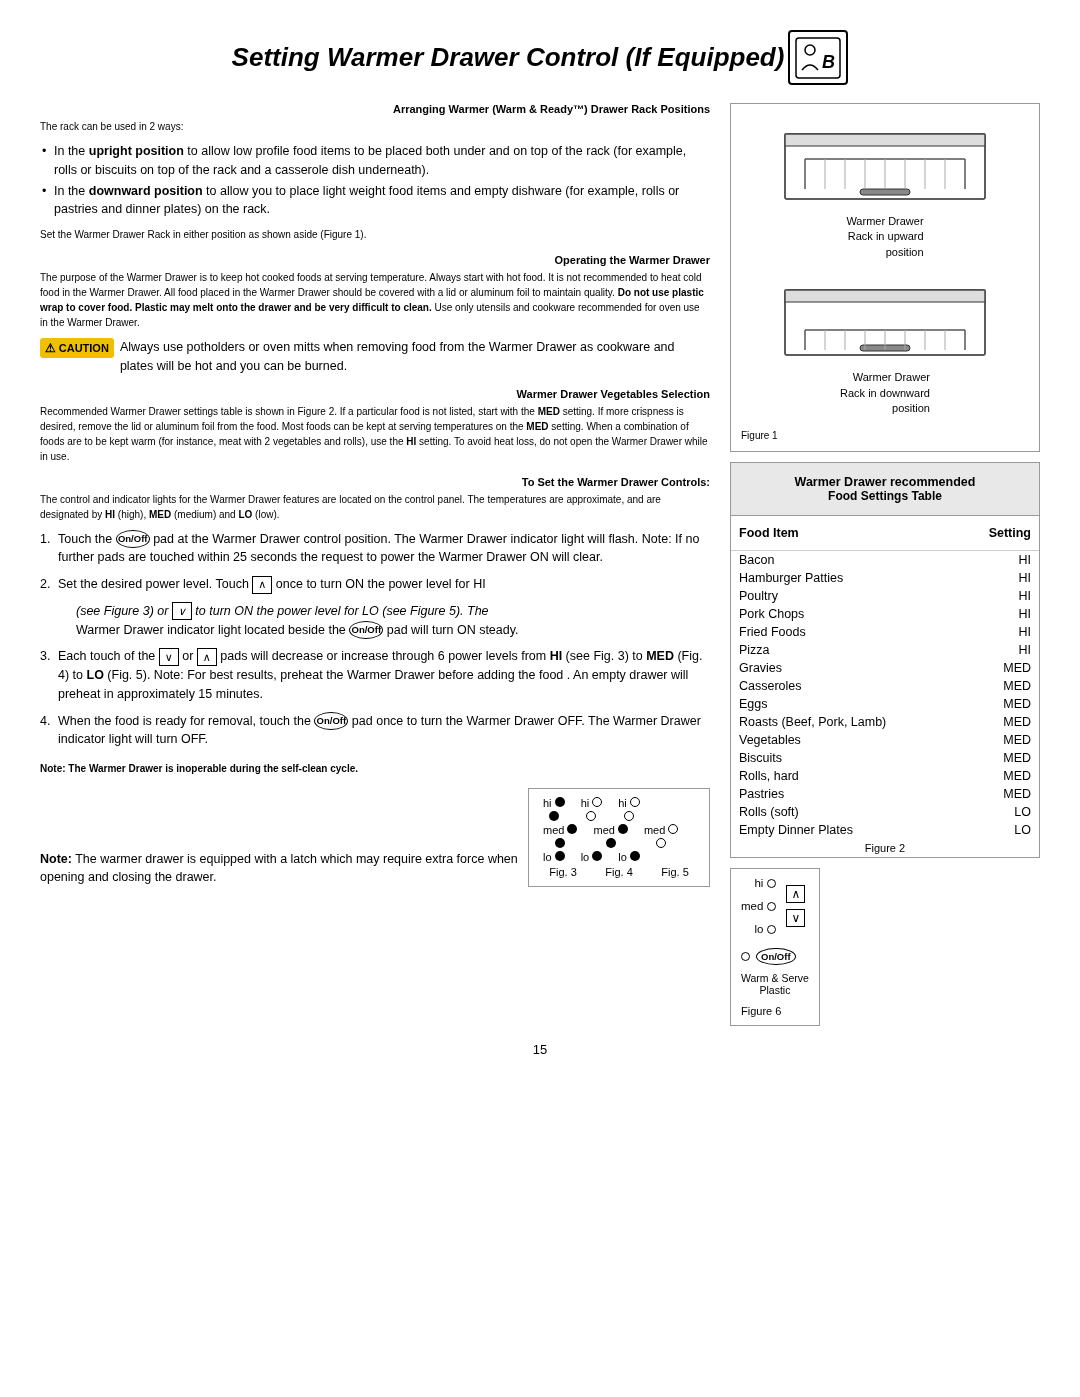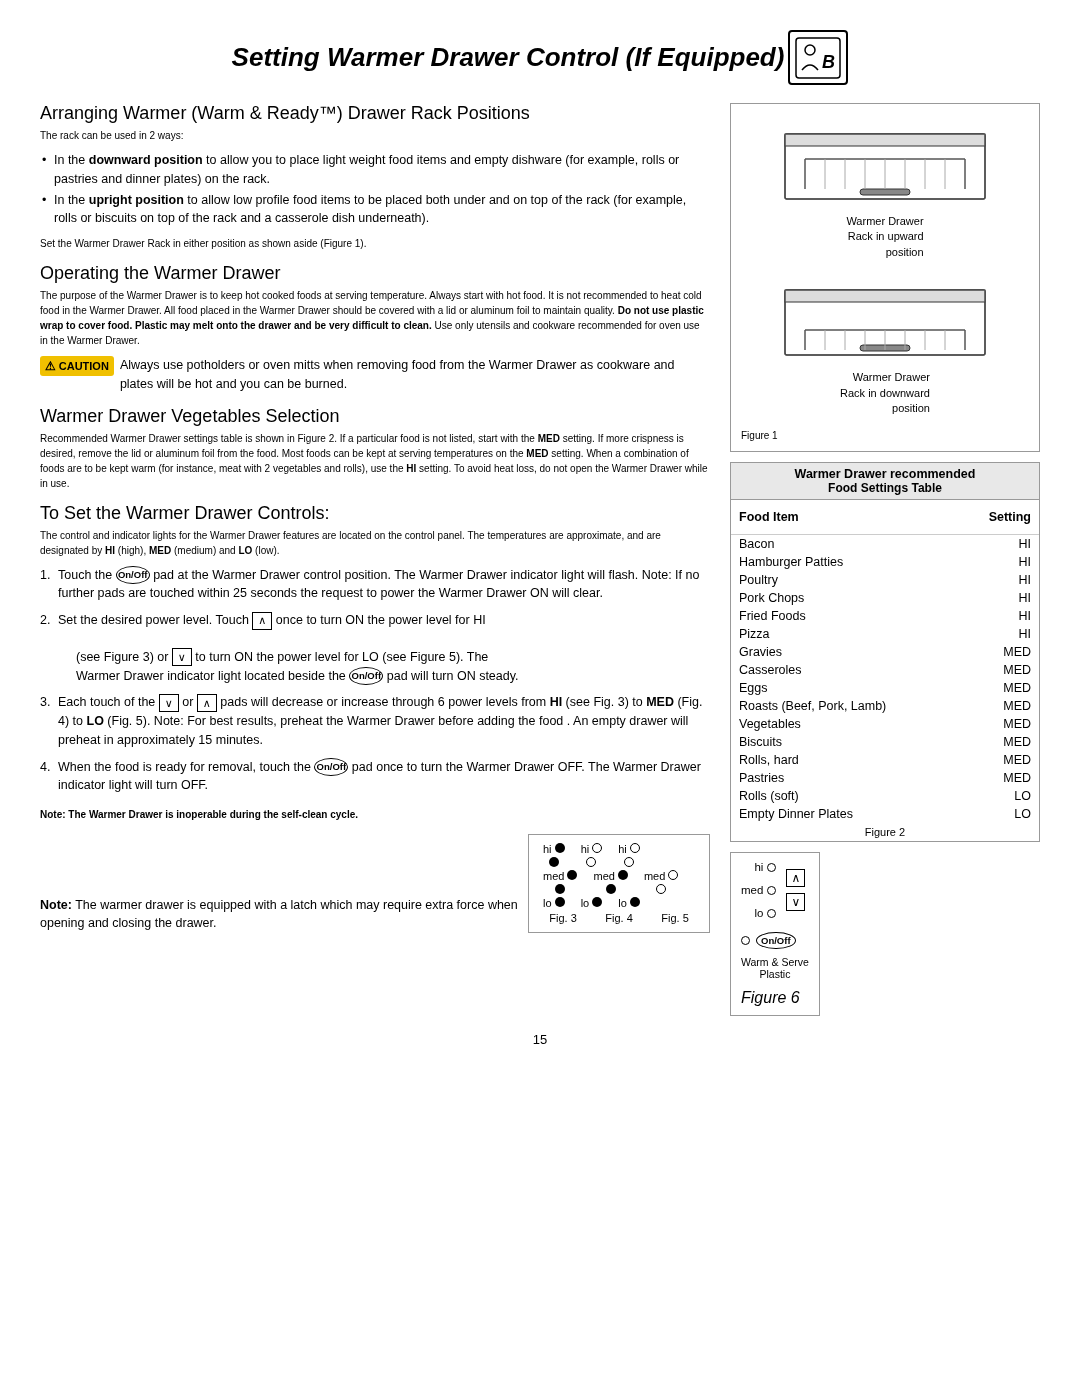--- a/index.html
+++ b/index.html
@@ -39,23 +39,24 @@
       gap: 20px;
     }
     .left-col {
       flex: 1;
     }
     .right-col {
       width: 310px;
       flex-shrink: 0;
     }
     .section-heading {
-      font-size: 18px;
-      font-weight: normal;
+      font-size: 11px;
+      font-weight: bold;
       margin-bottom: 4px;
+      text-align: right;
     }
     .section-text {
       font-size: 10px;
       line-height: 1.5;
       margin-bottom: 8px;
     }
     .section-text b { font-weight: bold; }
     .bullet-list {
       margin: 4px 0 8px 0;
       padding-left: 0;
@@ -116,21 +117,21 @@
     
     .food-table-box {
       border: 1.5px solid #999;
       margin-bottom: 10px;
     }
     .food-table-header {
       background: #e8e8e8;
       text-align: center;
       font-weight: bold;
       font-size: 12.5px;
-      padding: 4px;
+      padding: 12px;
       border-bottom: 1px solid #999;
     }
     .food-table-header .sub {
       font-size: 12px;
     }
     .food-table {
       width: 100%;
       border-collapse: collapse;
       font-size: 12.5px;
     }
@@ -300,22 +301,22 @@
 </div>
 
 <div class="main-layout">
 
   <div class="left-col">
 
     <div class="section-block">
       <div class="section-heading">Arranging Warmer (Warm &amp; Ready™) Drawer Rack Positions</div>
       <div class="section-text">The rack can be used in 2 ways:</div>
       <ul class="bullet-list">
+        <li>In the <b>upright position</b> to allow low profile food items to be placed both under and on top of the rack (for example, rolls or biscuits on top of the rack and a casserole dish underneath).</li>
         <li>In the <b>downward position</b> to allow you to place light weight food items and empty dishware (for example, rolls or pastries and dinner plates) on the rack.</li>
-        <li>In the <b>upright position</b> to allow low profile food items to be placed both under and on top of the rack (for example, rolls or biscuits on top of the rack and a casserole dish underneath).</li>
       </ul>
       <div class="section-text">Set the Warmer Drawer Rack in either position as shown aside (Figure 1).</div>
     </div>
 
     <div class="section-block">
       <div class="section-heading">Operating the Warmer Drawer</div>
       <div class="section-text">
         The purpose of the Warmer Drawer is to keep hot cooked foods at serving temperature. Always start with hot food. It is not recommended to heat cold food in the Warmer Drawer. All food placed in the Warmer Drawer should be covered with a lid or aluminum foil to maintain quality. <b>Do not use plastic wrap to cover food. Plastic may melt onto the drawer and be very difficult to clean.</b> Use only utensils and cookware recommended for oven use in the Warmer Drawer.
       </div>
       <div class="caution-box">
@@ -338,21 +339,21 @@
       <div class="section-heading">To Set the Warmer Drawer Controls:</div>
       <div class="section-text">
         The control and indicator lights for the Warmer Drawer features are located on the control panel. The temperatures are approximate, and are designated by <b>HI</b> (high), <b>MED</b> (medium) and <b>LO</b> (low).
       </div>
       <ol class="numbered-list">
         <li>
           Touch the <span class="inline-badge">On/Off</span> pad at the Warmer Drawer control position. The Warmer Drawer indicator light will flash. Note: If no further pads are touched within 25 seconds the request to power the Warmer Drawer ON will clear.
         </li>
         <li>
           Set the desired power level. Touch <span class="inline-arrow">∧</span> once to turn ON the power level for HI
-          <div style="margin-left:18px; margin-top:18px; font-size:12.5px;">
+          <div style="margin-left:18px; margin-top:8px; font-size:12.5px;font-style:italic;">
             (see Figure 3) or <span class="inline-arrow">∨</span> to turn ON the power level for LO (see Figure 5). The
           </div>
           <div style="margin-left:18px; font-size:12.5px;">
             Warmer Drawer indicator light located beside the <span class="inline-badge">On/Off</span> pad will turn ON steady.
           </div>
         </li>
         <li>
           Each touch of the <span class="inline-arrow">∨</span> or <span class="inline-arrow">∧</span> pads will decrease or increase through 6 power levels from <b>HI</b> (see Fig. 3) to <b>MED</b> (Fig. 4) to <b>LO</b> (Fig. 5). Note: For best results, preheat the Warmer Drawer before adding the food . An empty drawer will preheat in approximately 15 minutes.
         </li>
         <li>
@@ -596,21 +597,21 @@
           </div>
         </div>
         <div style="display:flex; align-items:center; gap:6px; margin-top:8px;">
           <span class="ctrl-dot-empty"></span>
           <span class="ctrl-onoff">On/Off</span>
         </div>
         <div class="warm-serve-label">
           <span>Warm &amp; Serve</span><br>
           <span>Plastic</span>
         </div>
-        <div style="font-size:16px; margin-top:4px;font-style:italic;">
+        <div style="font-size:11px; margin-top:4px;">
           <span>Figure 6</span>
         </div>
       </div>
     </div>
 
   </div>
 
 </div>
 
 <div class="page-number">15</div>

